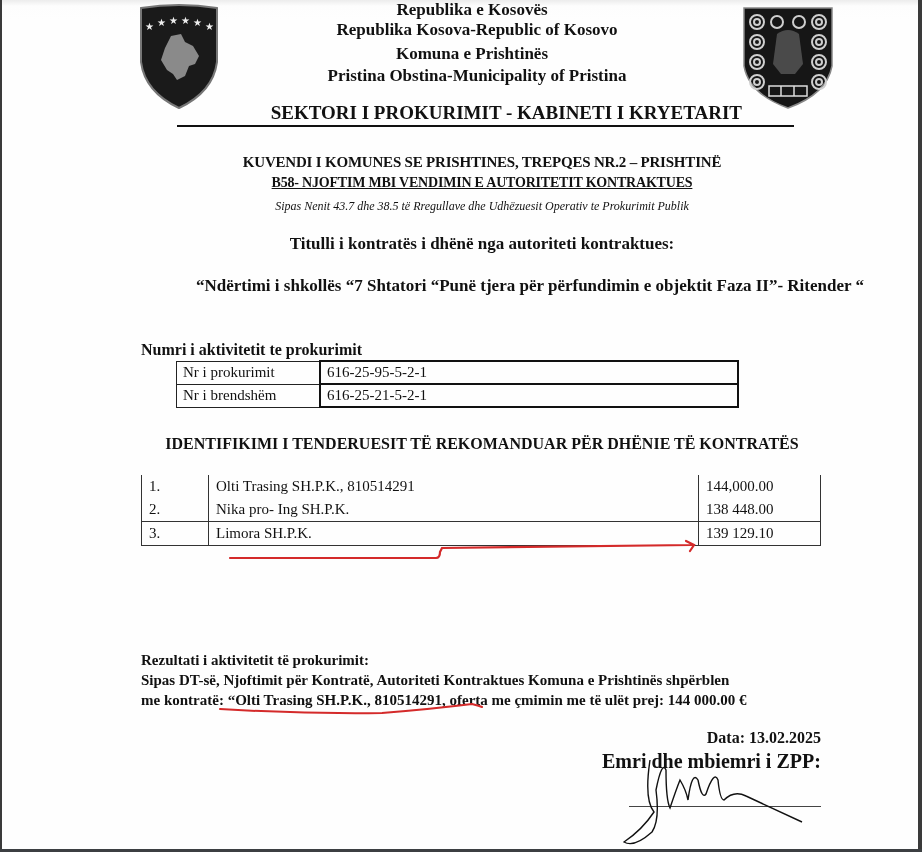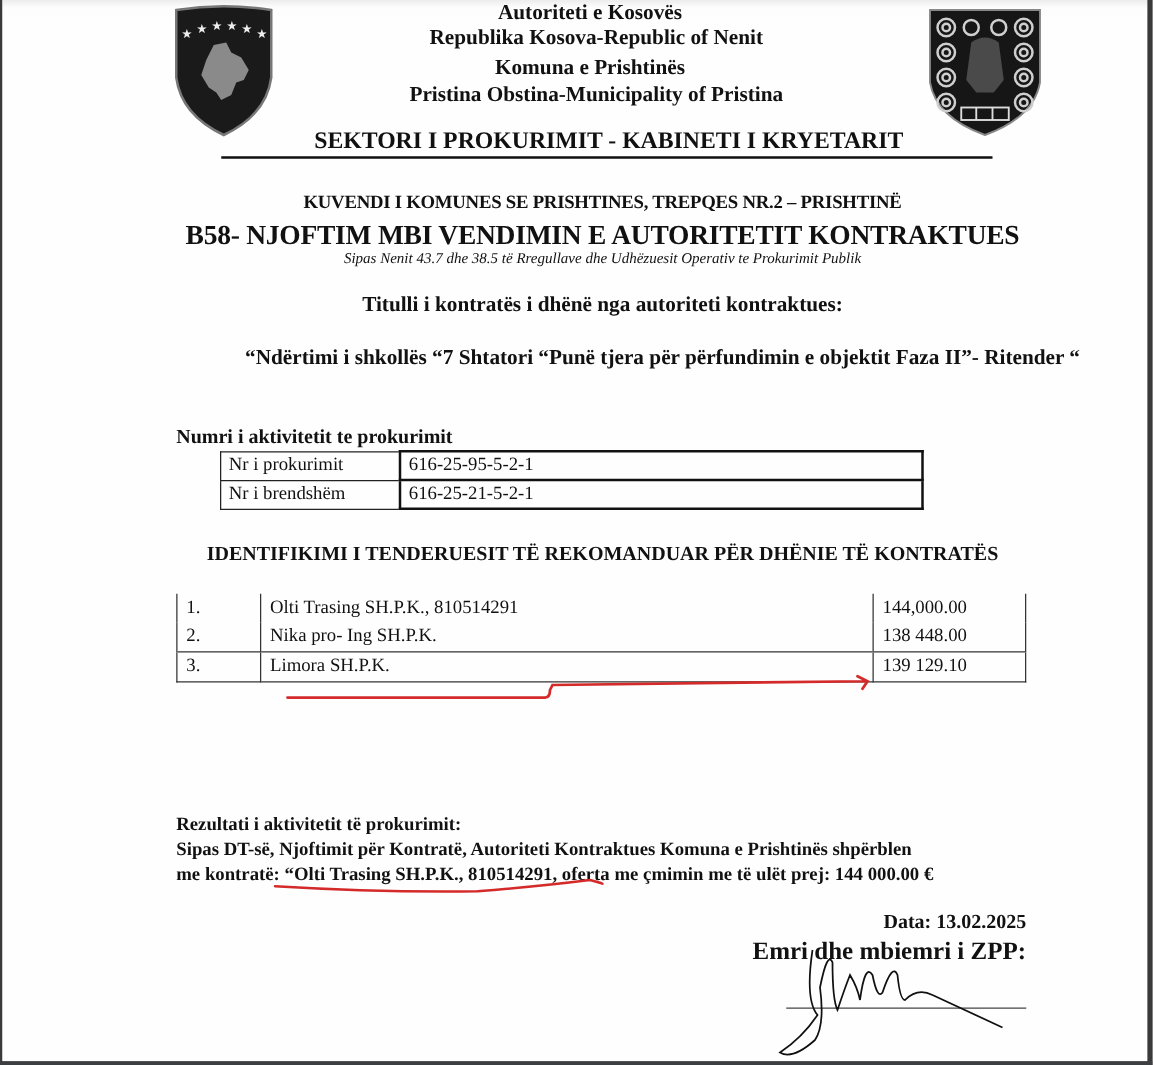--- a/index.html
+++ b/index.html
@@ -14,24 +14,24 @@
     background: #fefefe;
     background-image: linear-gradient(to bottom, #ececec 0px, #fdfdfd 6px, #fefefe 20px);
   }
   .abs { position: absolute; }
   .emblem-left { left: 135px; top: 4px; width: 84px; height: 106px; }
   .emblem-right { left: 739px; top: 4px; width: 94px; height: 106px; }
   .h1 { left: 355px; top: 0px; font-size: 17px; font-weight: bold; width: 230px; text-align:center; }
   .h2 { left: 300px; top: 20px; font-size: 17px; font-weight: bold; width: 350px; text-align:center; }
   .h3 { left: 355px; top: 44px; font-size: 17px; font-weight: bold; width: 230px; text-align:center; }
   .h4 { left: 300px; top: 66px; font-size: 17px; font-weight: bold; width: 350px; text-align:center; }
-  .sector { left: 230px; top: 102px; font-size: 19px; font-weight: bold; width: 510px; text-align: center; }
+  .sector { left: 230px; top: 102px; font-size: 19px; font-weight: bold; width: 510px; text-align: right; }
   .sector-rule { left: 175px; top: 125px; width: 617px; height: 2px; background: #111; }
   .kuvendi { left: 130px; top: 154px; width: 700px; text-align: center; font-size: 15px; font-weight: bold; letter-spacing: -0.2px; }
-  .b58 { left: 130px; top: 175px; width: 700px; text-align: center; font-size: 22px; font-weight: bold; letter-spacing: -0.2px; }
+  .b58 { left: 130px; top: 175px; width: 700px; text-align: center; font-size: 14px; font-weight: bold; letter-spacing: -0.2px; text-decoration: underline; }
   .sipas { left: 130px; top: 199px; width: 700px; text-align: center; font-size: 12px; font-style: italic; }
   .titulli { left: 130px; top: 234px; width: 700px; text-align: center; font-size: 17px; font-weight: bold; }
   .title-quote { left: 140px; top: 276px; width: 680px; text-align: center; font-size: 17px; font-weight: bold; line-height: 20px; margin-left: 48px; }
   .numri { left: 139px; top: 341px; font-size: 16px; font-weight: bold; }
   table { border-collapse: collapse; padding-left: 21px; }
   .tbl-nr { position: absolute; left: 174px; top: 360px; width: 563px; font-size: 15px; }
   .tbl-nr td { border: 1px solid #222; padding: 1px 6px; height: 19px; }
   .tbl-nr td.v { border: 2px solid #111; }
   .ident { left: 140px; top: 434px; width: 680px; text-align: center; font-size: 16px; font-weight: bold; line-height: 20px; }
   .tbl-main { position: absolute; left: 139px; top: 475px; width: 680px; font-size: 15px; }
@@ -62,22 +62,22 @@
           <text x="20" y="22">★</text>
           <text x="32" y="20">★</text>
         <text x="44" y="20">★</text>
           <text x="56" y="22">★</text>
           <text x="68" y="26">★</text>
       </g>
       <path d="M34 32 L44 30 L48 38 L56 42 L62 52 L58 60 L52 62 L48 72 L40 76 L36 70 L30 66 L24 56 L28 44 Z" fill="#8a8a8a"></path>
     </svg>
   </div>
 
-  <div class="abs h1">Autoriteti e Kosovës</div>
-  <div class="abs h2">Republika Kosova-Republic of Nenit</div>
+  <div class="abs h1">Republika e Kosovës</div>
+  <div class="abs h2">Republika Kosova-Republic of Kosovo</div>
   <div class="abs h3">Komuna e Prishtinës</div>
   <div class="abs h4">Pristina Obstina-Municipality of Pristina</div>
 
   <div class="abs emblem-right">
     <svg width="94" height="106" viewBox="0 0 94 106">
       <path d="M3 4 L91 4 L91 62 Q86 90 47 104 Q8 90 3 62 Z" fill="#161616" stroke="#888" stroke-width="1.5"></path>
       <g fill="none" stroke="#cfcfcf" stroke-width="2">
         <circle cx="16" cy="18" r="7"></circle>
           <circle cx="16" cy="18" r="3"></circle>
         <circle cx="78" cy="18" r="7"></circle>

